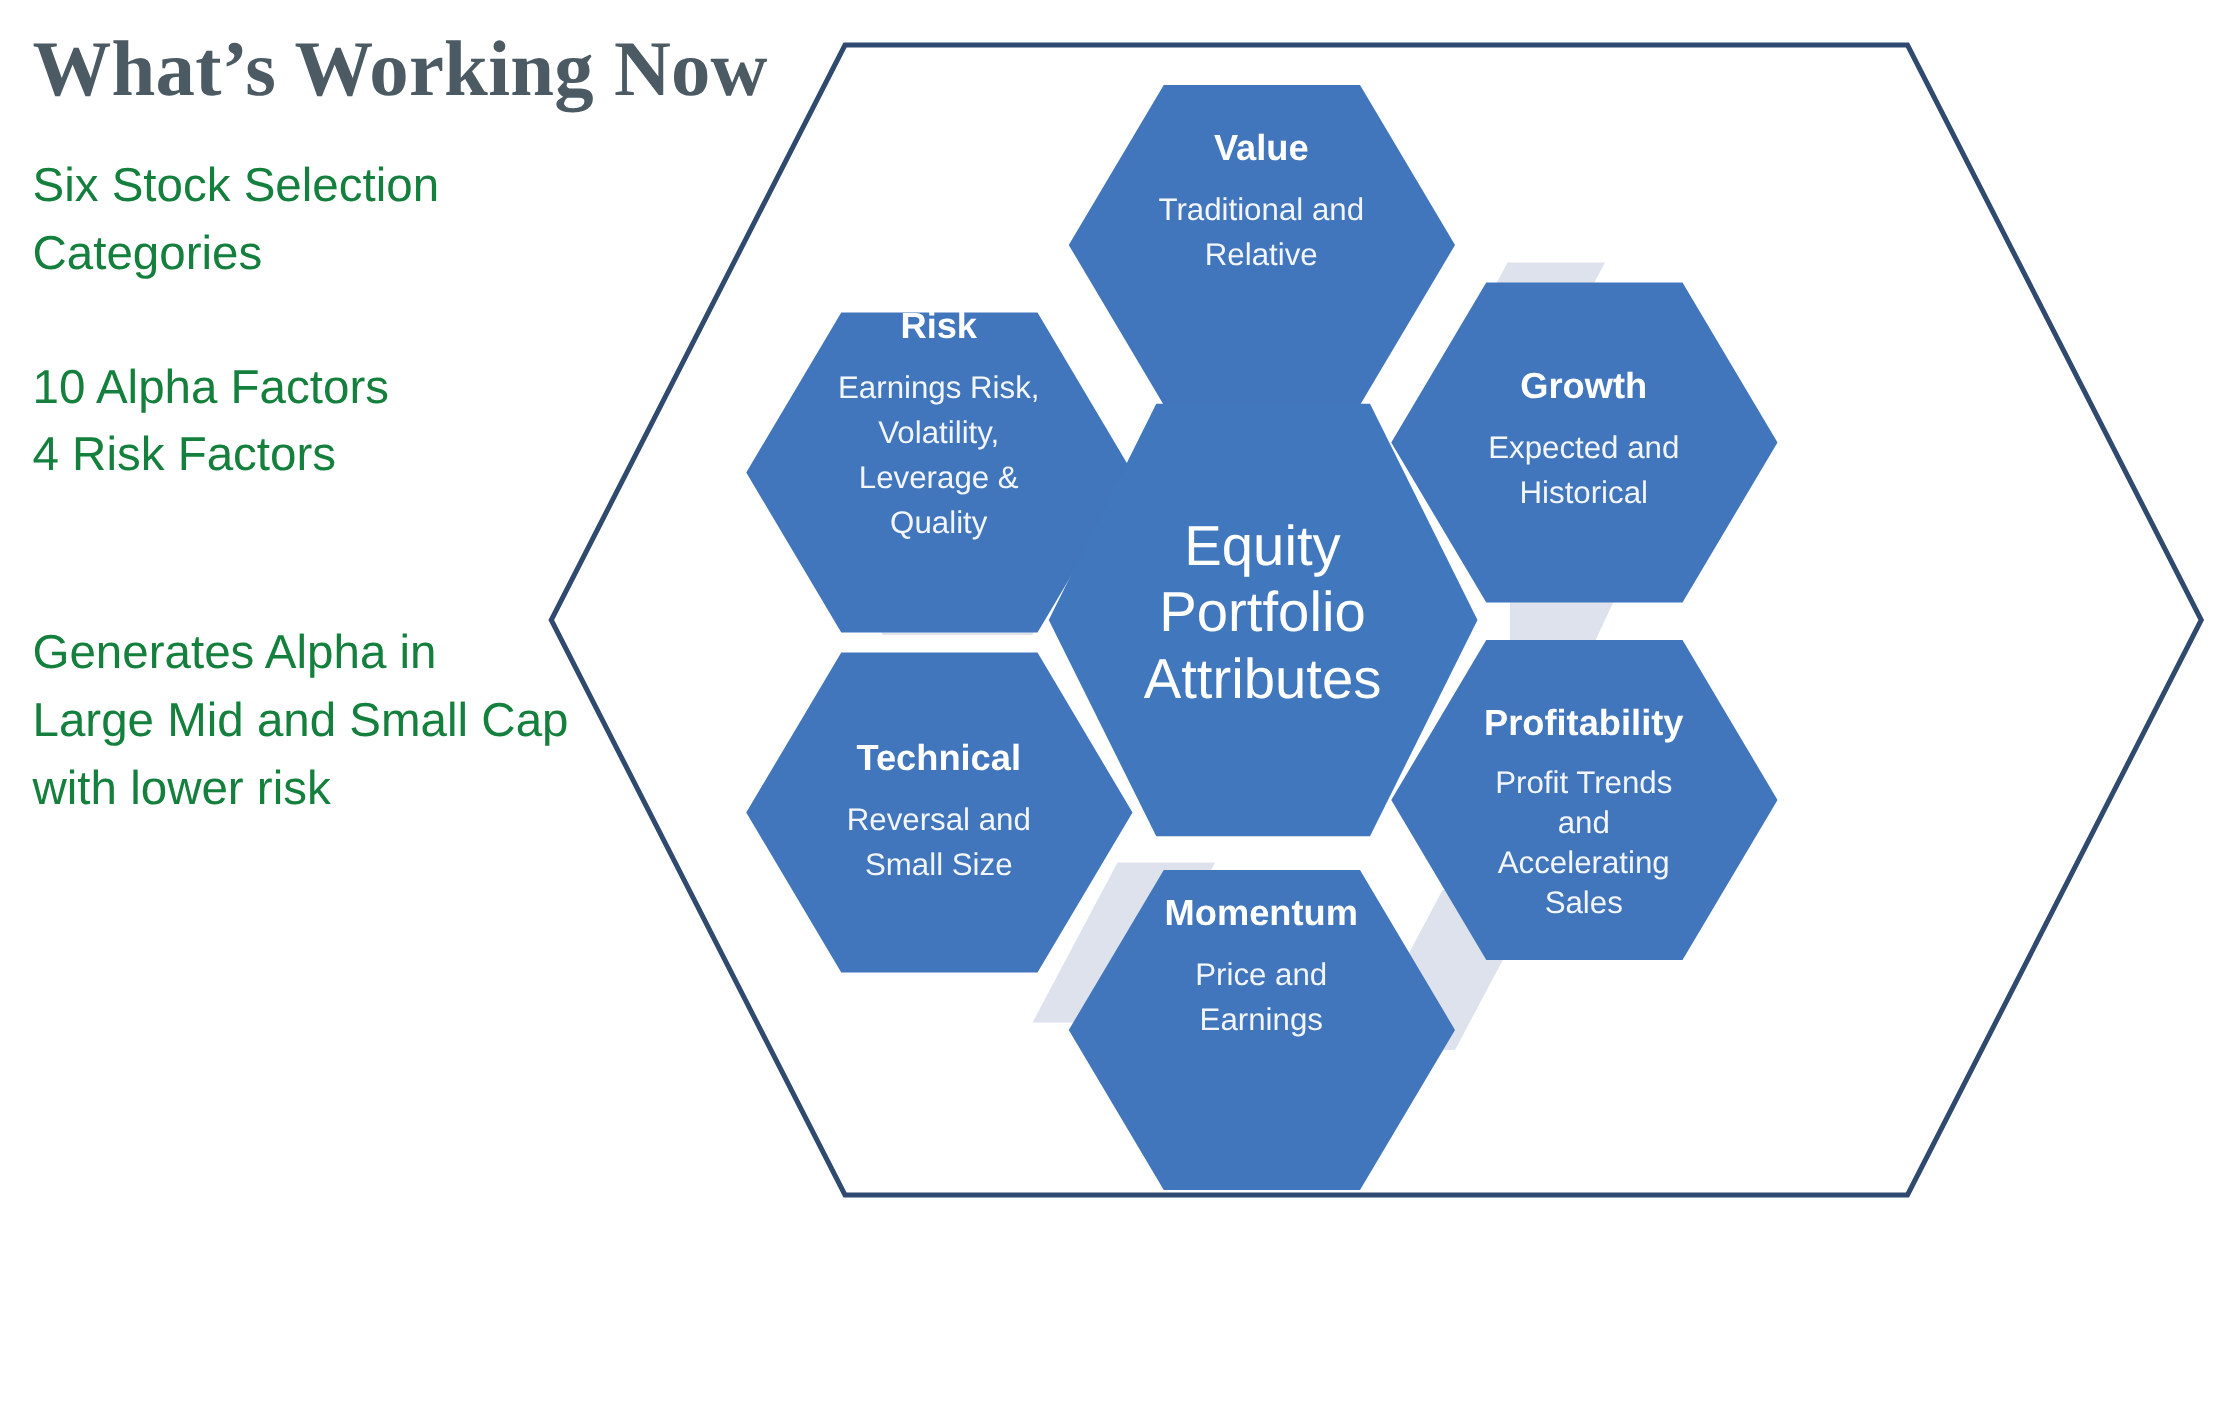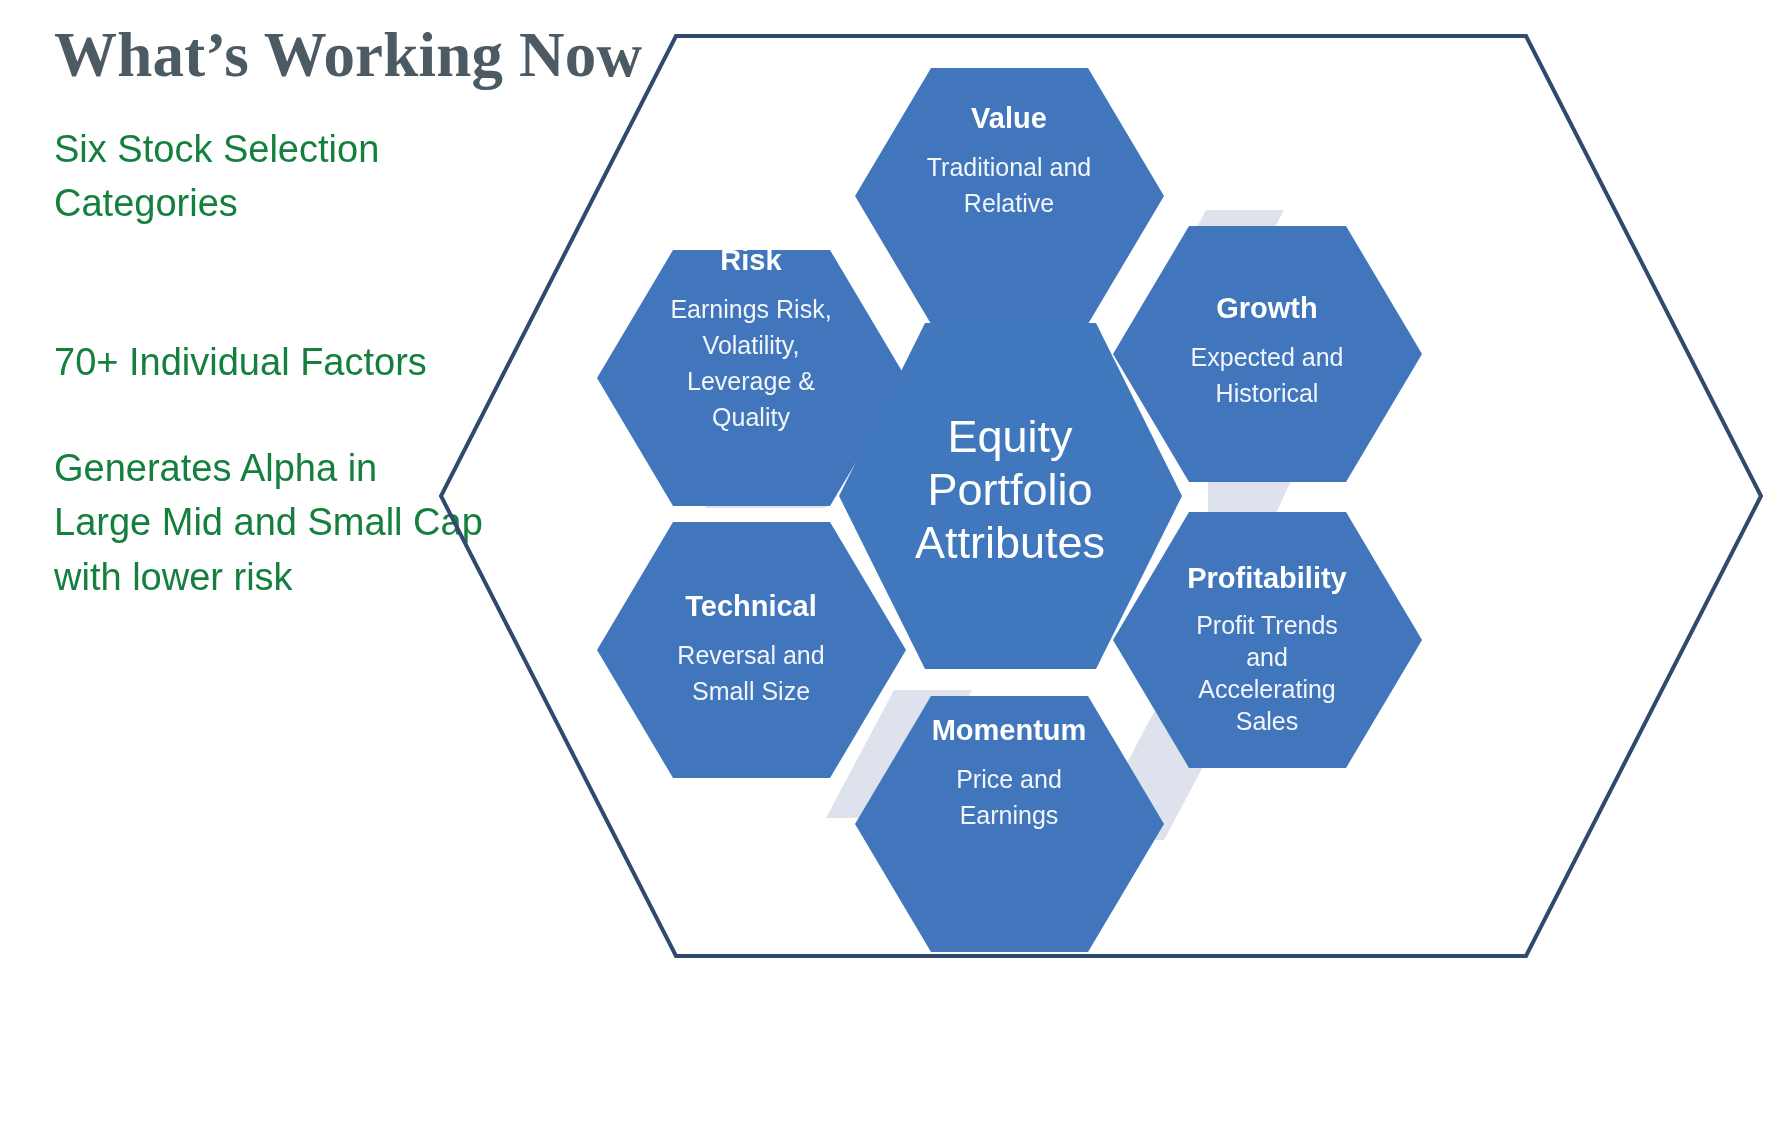--- a/index.html
+++ b/index.html
@@ -13,21 +13,20 @@
   #page{
     position:absolute;inset:0;
     width:1783px;height:1125px;
   }
 
   
   .left-col{
     position:absolute;
     left:26px;top:22px;
     width:600px;
-    margin-left:28px;
   }
   .slide-title{
     font-family:"Liberation Serif", serif;
     font-size:63px;
     line-height:1.05;
     color:#4b5a63;
     letter-spacing:0.2px;
     white-space:nowrap;
     margin:0 0 34px 0;
   }
@@ -71,22 +70,23 @@
 </head>
 <body>
 
 <div id="page">
 
   <div class="left-col">
     <h1 class="slide-title">What’s Working Now</h1>
     <p class="para">Six Stock Selection
 Categories</p>
     <div class="gap-a"></div>
+    <p class="para">10 Alpha Factors
+ 4 Risk Factors</p>
     <div class="gap-b"></div>
-    <p class="para">70+ Individual Factors</p>
     <div class="gap-c"></div>
     <p class="para">Generates Alpha in
 Large Mid and Small Cap
 with lower risk</p>
   </div>
 
   <div class="diagram">
     <svg viewBox="0 0 1330 955" xmlns="http://www.w3.org/2000/svg">
 
       <polygon points="240,18 1090,18 1325,478 1090,938 240,938 5,478" fill="none" stroke="#2f4a6e" stroke-width="4"></polygon>

